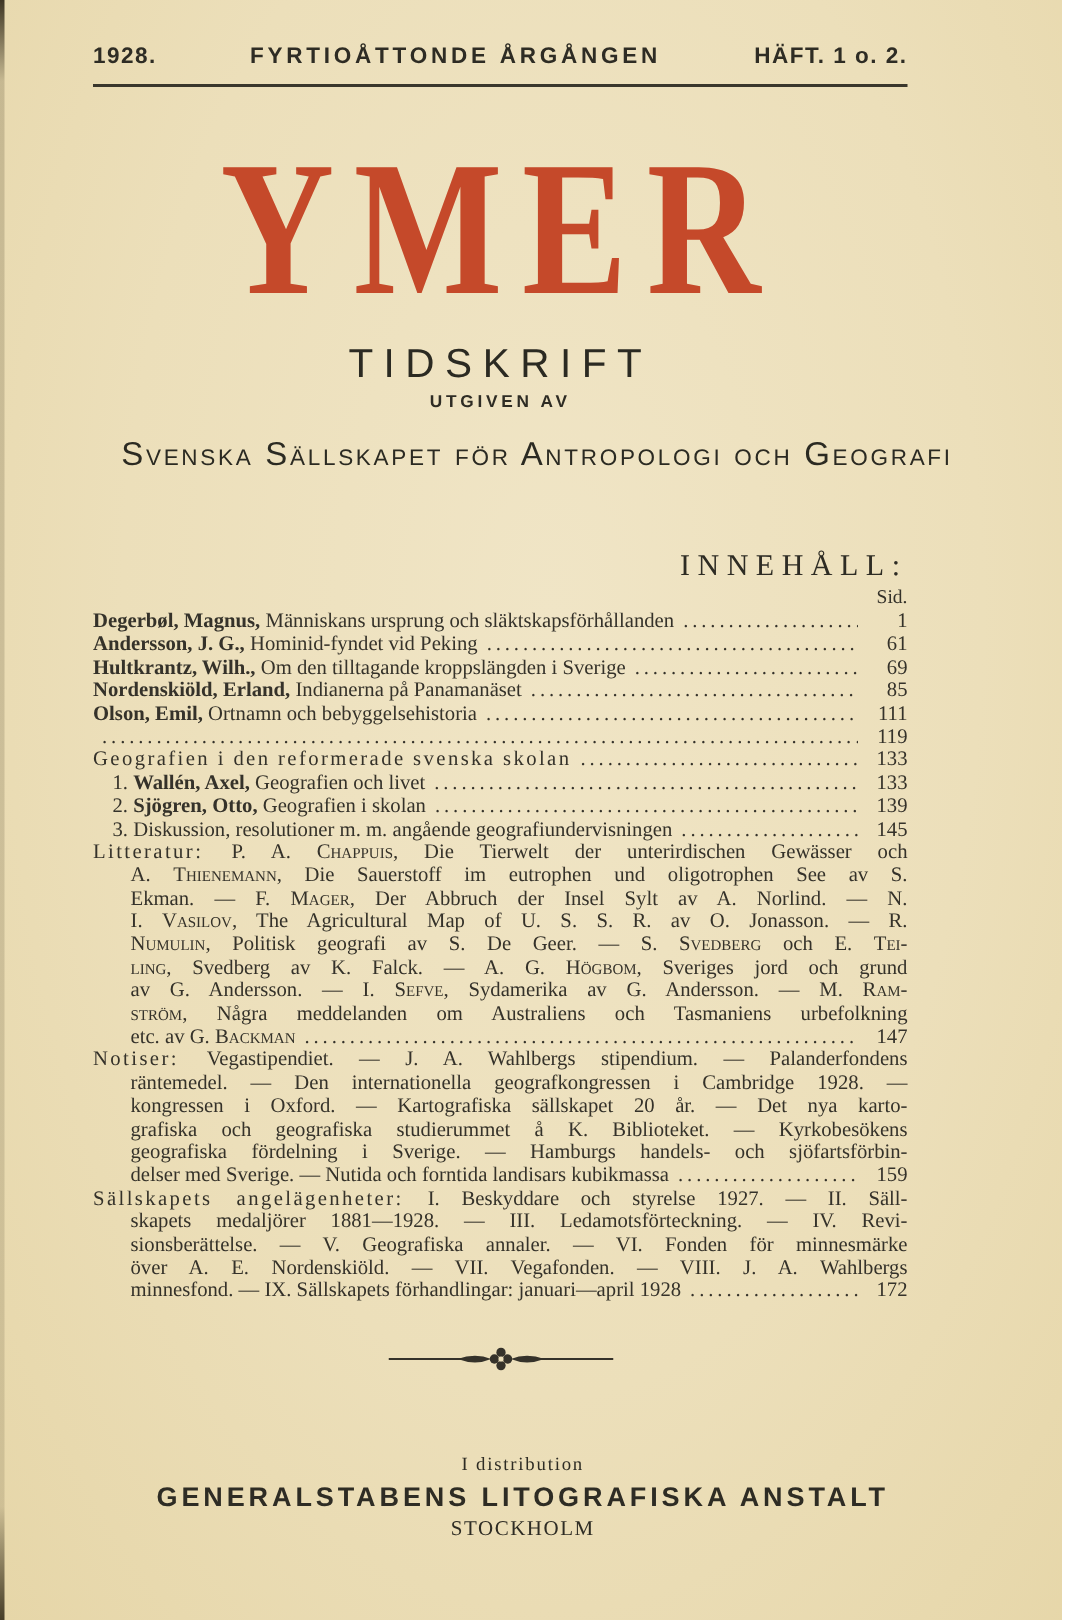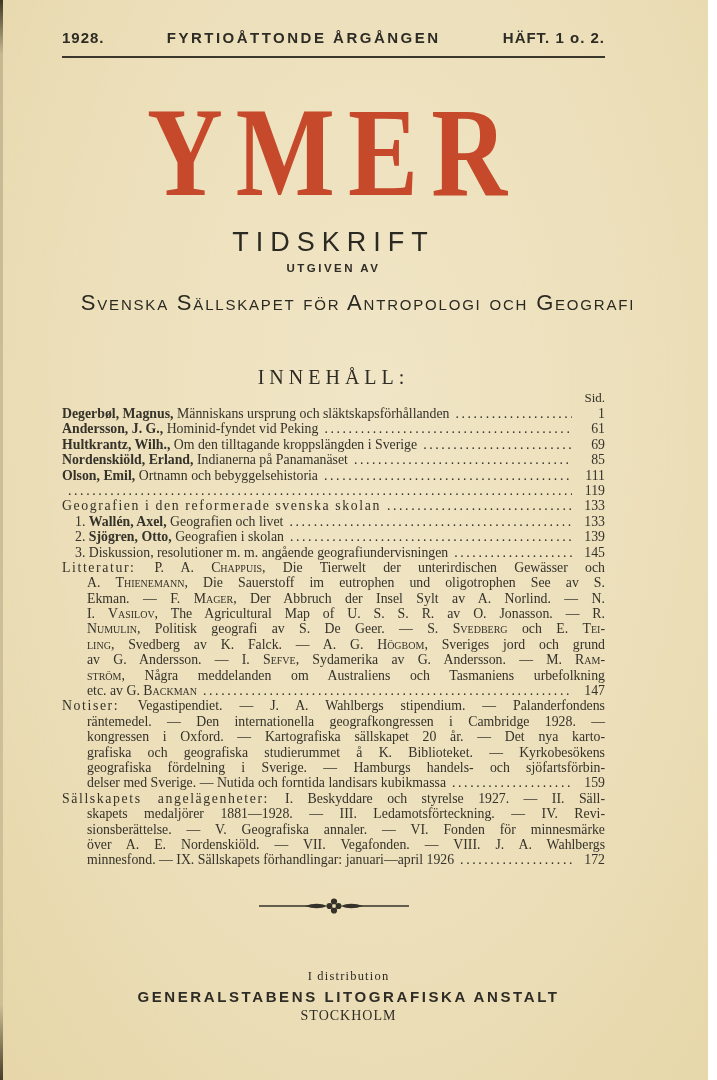--- a/index.html
+++ b/index.html
@@ -49,21 +49,21 @@
   }
   .society{
     position:absolute;left:0;right:-49px;top:290px;text-align:center;
     font-family:"Liberation Sans", sans-serif;font-weight:400;
     font-variant:small-caps;font-size:22px;letter-spacing:1.8px;
     color:#2b2a22;white-space:nowrap;
   }
 
   
   .contents-heading{
-    position:absolute;left:0;top:366px;width:100%;text-align:center;
+    position:absolute;left:0;top:366px;width:100%;text-align:right;
     font-size:20px;letter-spacing:5px;color:#2e2c24;
   }
   .sid-label{
     position:absolute;right:0;top:390px;font-size:13px;color:#35322a;
   }
   .toc{position:absolute;left:0;top:406px;width:100%;}
   .toc-line{font-size:13.8px;line-height:15.4px;height:15.4px;color:#35322a;}
   .toc-line.has-page{display:flex;align-items:baseline;}
   .toc-line.has-page .toc-text{white-space:nowrap;}
   .toc-line.just{text-align:justify;text-align-last:justify;white-space:nowrap;}
@@ -75,21 +75,21 @@
   .seg-b{font-weight:bold;}
   .seg-sp{letter-spacing:1.6px;}
   .seg-sc{font-variant:small-caps;}
 
   
   .ornament{position:absolute;left:0;top:897px;width:100%;text-align:center;}
 
   
   .imprint{position:absolute;left:0;right:-30px;top:969px;text-align:center;color:#2e2c24;}
   .imprint-line1{font-size:12.5px;letter-spacing:1.2px;font-family:"Liberation Serif", serif;}
-  .imprint-line2{margin-top:4px;font-family:"Liberation Sans", sans-serif;font-weight:700;font-size:15px;letter-spacing:2.6px;}
+  .imprint-line2{margin-top:4px;font-family:"Liberation Sans", sans-serif;font-weight:700;font-size:18px;letter-spacing:2.6px;}
   .imprint-line3{margin-top:3px;font-size:14px;letter-spacing:1px;font-family:"Liberation Serif", serif;}
 </style>
 </head>
 <body>
 
 <div class="page">
   <div class="edge-left"></div>
   <div class="content">
 
     <div class="masthead">
@@ -178,21 +178,21 @@
         <div class="toc-line has-page ind2">
           <span class="toc-text"><span class="seg-n">delser med Sverige. — Nutida och forntida landisars kubikmassa</span></span>
           <span class="leader"></span>
           <span class="pg">159</span>
         </div>
         <div class="toc-line just"><span class="toc-text"><span class="seg-sp">Sällskapets angelägenheter: </span><span class="seg-n">I. Beskyddare och styrelse 1927. — II. Säll-</span></span></div>
         <div class="toc-line just ind2"><span class="toc-text"><span class="seg-n">skapets medaljörer 1881—1928. — III. Ledamotsförteckning. — IV. Revi-</span></span></div>
         <div class="toc-line just ind2"><span class="toc-text"><span class="seg-n">sionsberättelse. — V. Geografiska annaler. — VI. Fonden för minnesmärke</span></span></div>
         <div class="toc-line just ind2"><span class="toc-text"><span class="seg-n">över A. E. Nordenskiöld. — VII. Vegafonden. — VIII. J. A. Wahlbergs</span></span></div>
         <div class="toc-line has-page ind2">
-          <span class="toc-text"><span class="seg-n">minnesfond. — IX. Sällskapets förhandlingar: januari—april 1926</span></span>
+          <span class="toc-text"><span class="seg-n">minnesfond. — IX. Sällskapets förhandlingar: januari—april 1928</span></span>
           <span class="leader"></span>
           <span class="pg">172</span>
         </div>
       </div>
 
     <div class="ornament">
       <svg width="150" height="18" viewBox="0 0 150 18" aria-hidden="true">
         <line x1="0" y1="9" x2="49" y2="9" stroke="#35322a" stroke-width="1.3"></line>
         <path d="M46 9 Q58 4.5 68.5 9 Q58 13.5 46 9 Z" fill="#35322a"></path>
         <g fill="#35322a">

